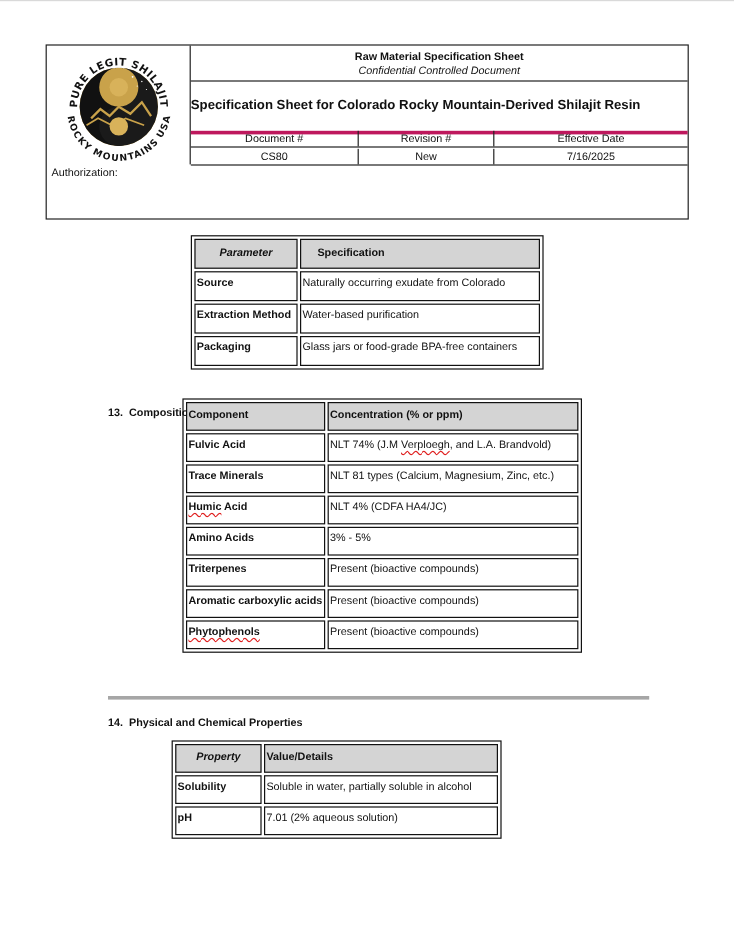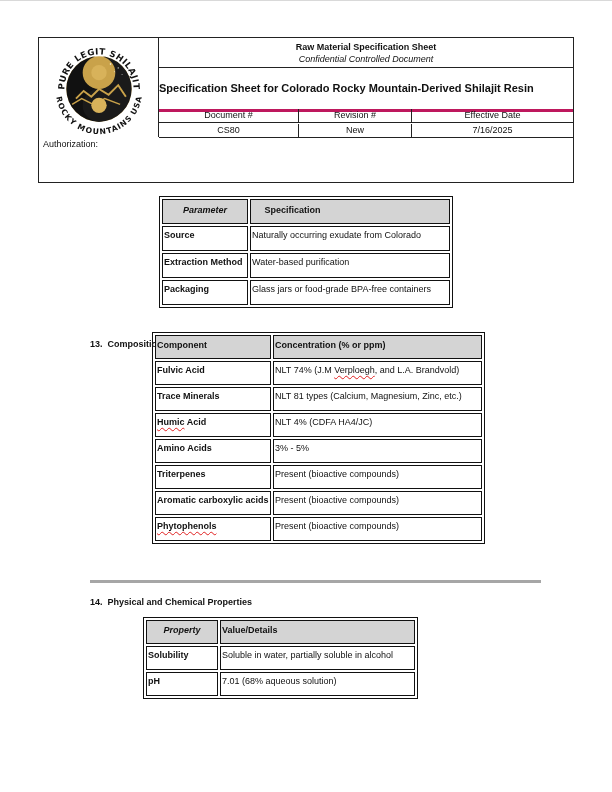--- a/index.html
+++ b/index.html
@@ -200,17 +200,17 @@
         <tr>
       <th class="center">Property</th>
       <th>Value/Details</th>
     </tr>
     <tr>
       <td class="k">Solubility</td>
       <td>Soluble in water, partially soluble in alcohol</td>
     </tr>
     <tr>
       <td class="k">pH</td>
-      <td>7.01 (68% aqueous solution)</td>
+      <td>7.01 (2% aqueous solution)</td>
     </tr>
   </tbody>
     </table>
 </div>
 
 </body></html>

